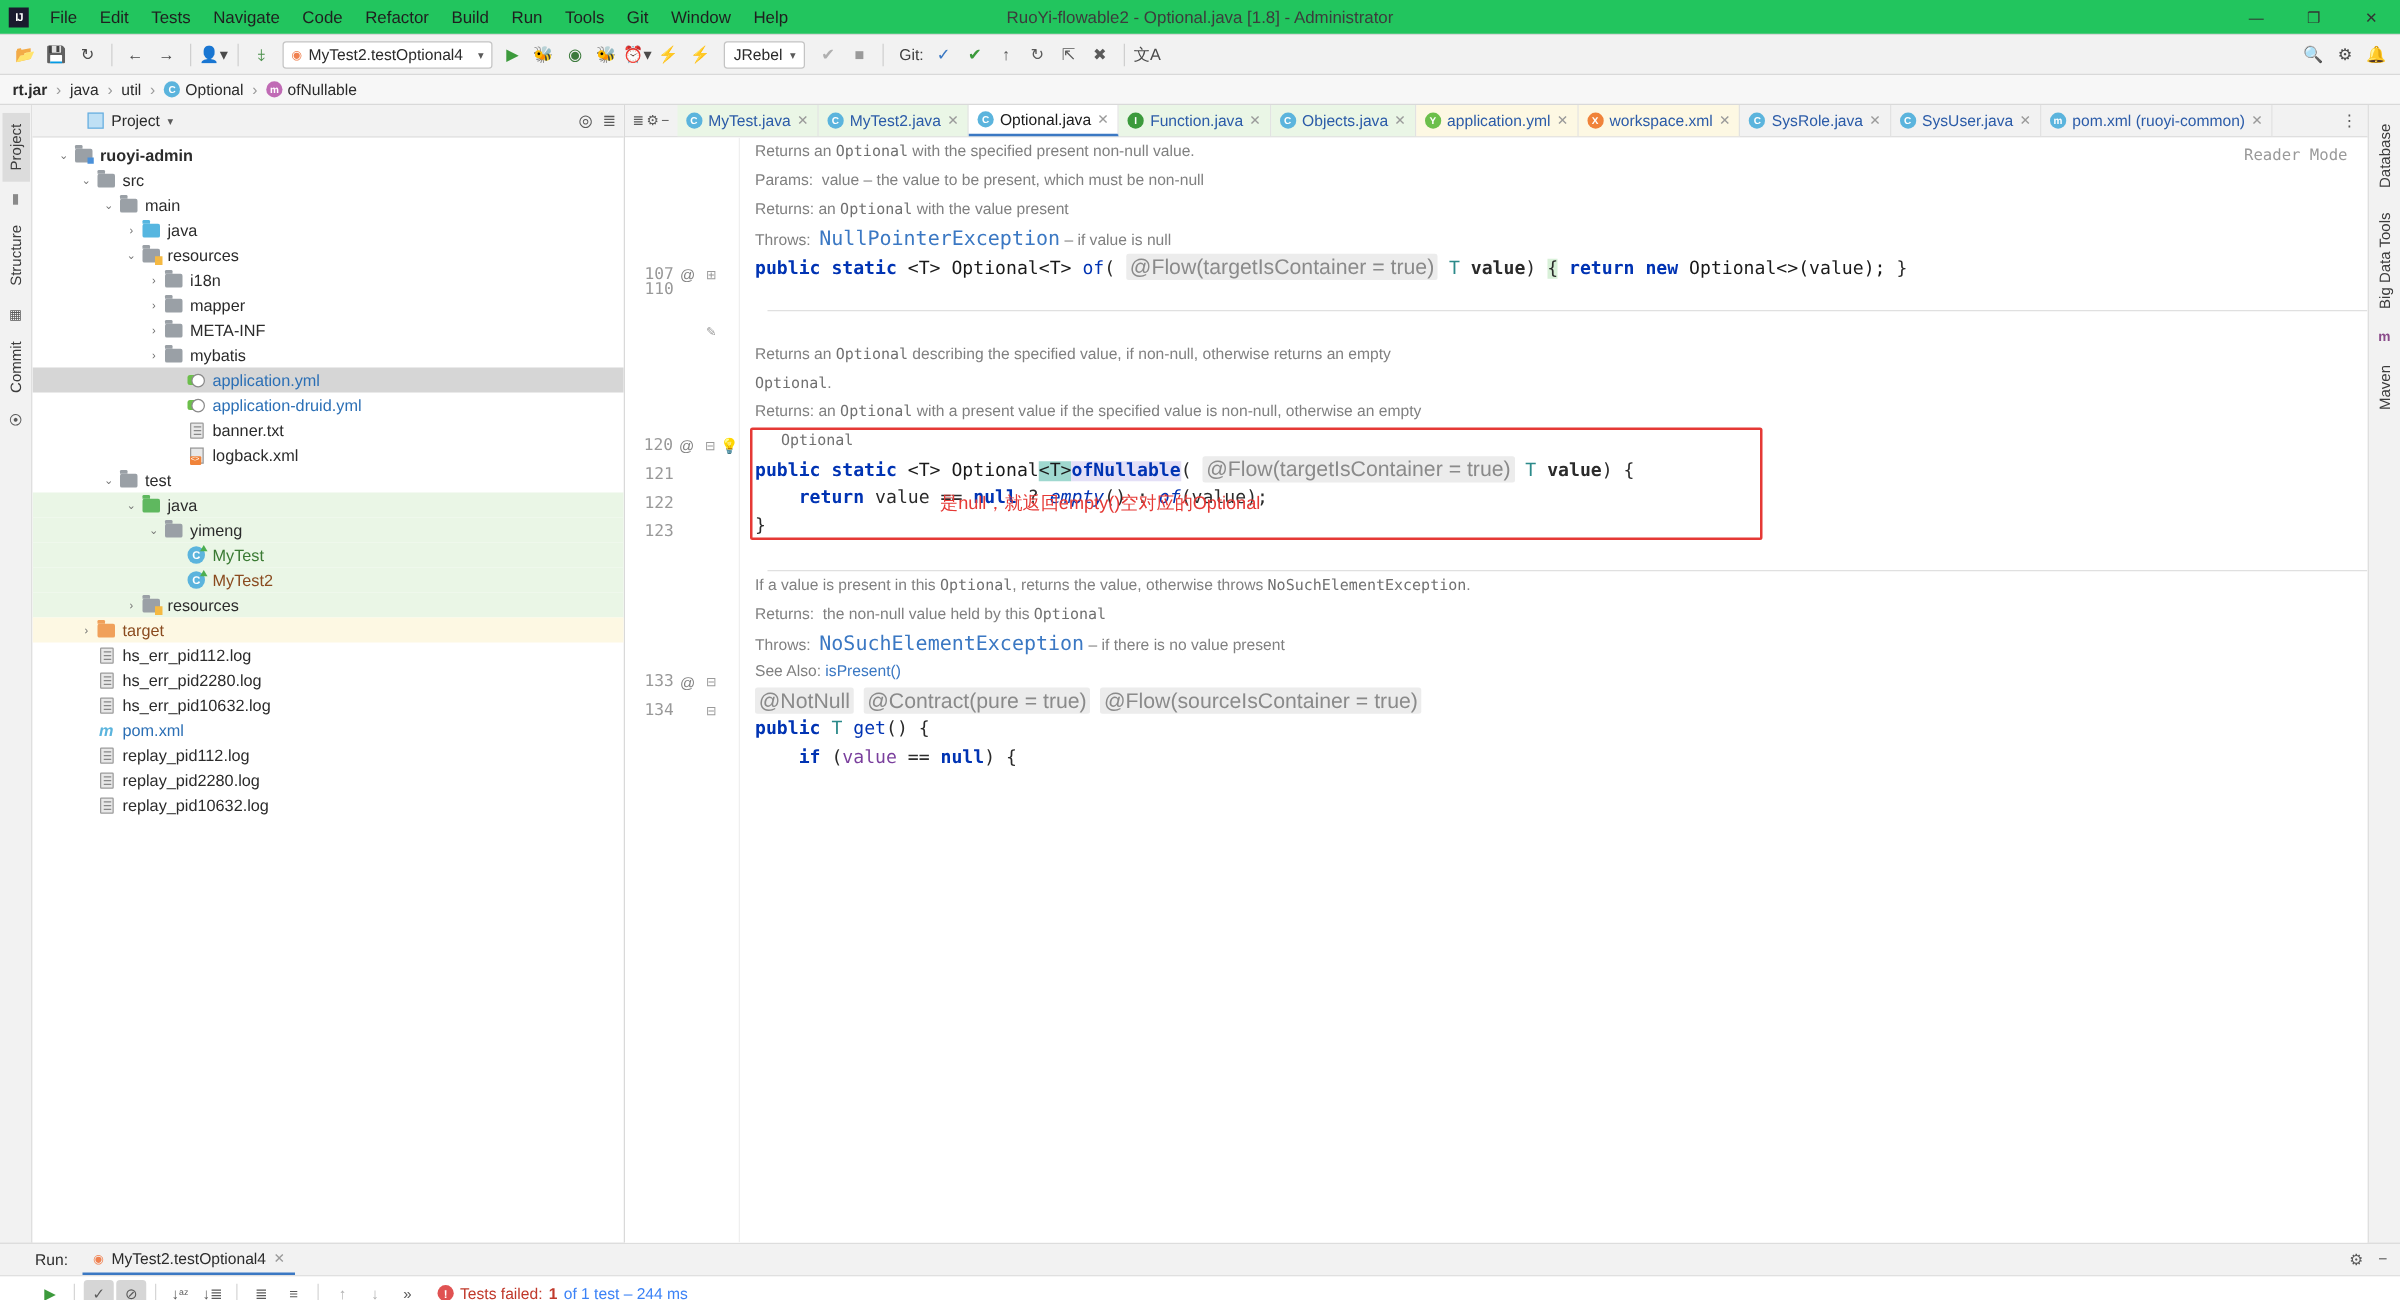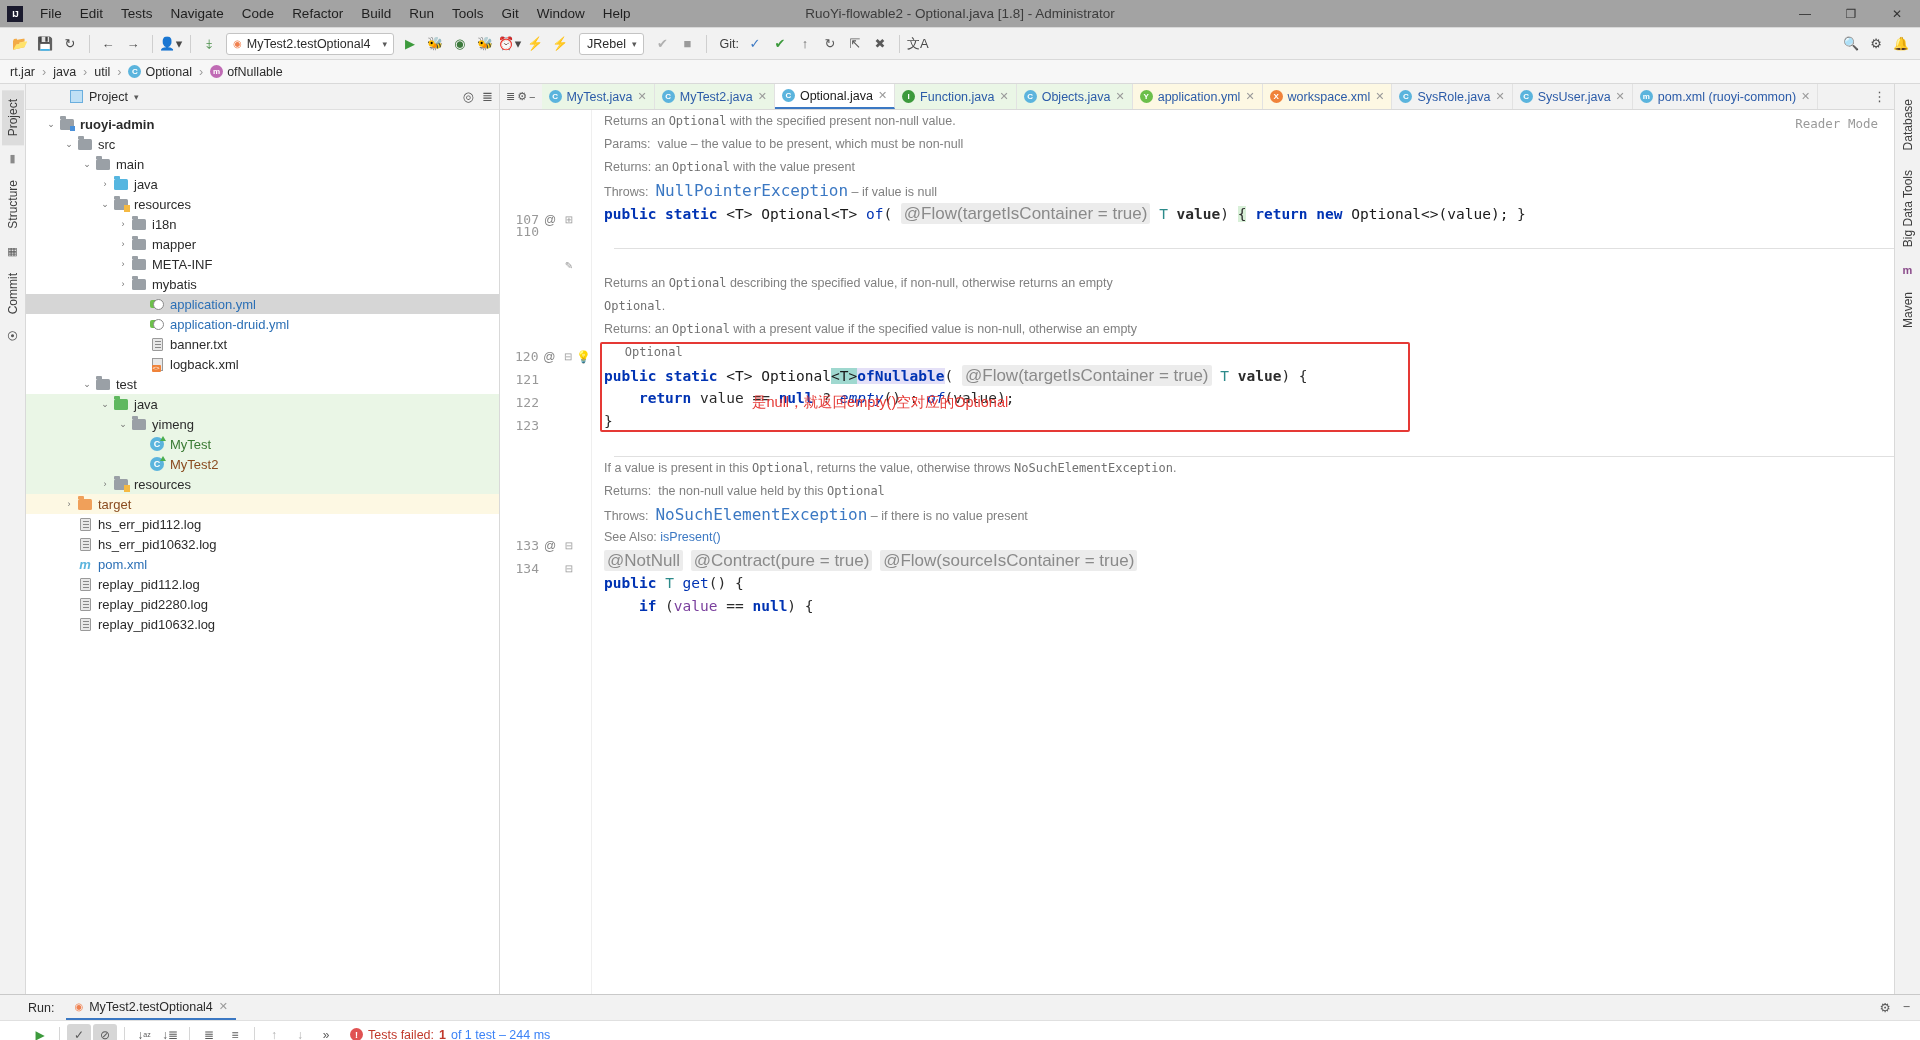--- a/index.html
+++ b/index.html
@@ -6,21 +6,21 @@
   html,body { width:1920px; height:1040px; overflow:hidden; }
   body {
     font-family: "Liberation Sans", sans-serif;
     font-size: 13px;
     color:#2b2b2b;
     background:#f2f2f2;
   }
 
   
   #titlebar {
-    height:28px; background:#a3a3a3; display:flex; align-items:center;
+    height:28px; background:#22c55e; display:flex; align-items:center;
     border-bottom:1px solid #d9d9d9; position:relative;
   }
   .ij-logo {
     width:16px;height:16px;margin:0 8px 0 7px;background:#1a1a2e;color:#fff;
     font-size:9px;font-weight:bold;display:flex;align-items:center;justify-content:center;
     letter-spacing:-1px;
   }
   .menu { display:flex; align-items:center; }
   .menu-item { padding:4px 9px; font-size:13.5px; color:#1f1f1f; cursor:default; }
   #win-title {
@@ -52,21 +52,21 @@
   }
   .git-lbl { font-size:12.5px;color:#3c3c3c;margin:0 4px 0 6px; }
   .tb-right { position:absolute; right:6px; display:flex; align-items:center; }
 
   
   #breadcrumb {
     height:24px;background:#f7f7f7;display:flex;align-items:center;padding-left:6px;
     border-bottom:1px solid #d9d9d9; font-size:12.5px; gap:3px;
   }
   #breadcrumb .crumb { display:flex;align-items:center;gap:4px;padding:1px 4px;color:#2b2b2b; }
-  #breadcrumb .crumb.bold { font-weight:normal;justify-content:center; }
+  #breadcrumb .crumb.bold { font-weight:bold;justify-content:center; }
   #breadcrumb .sep { color:#9a9a9a; }
   .bc-ico { width:13px;height:13px;border-radius:50%;display:inline-flex;
     align-items:center;justify-content:center;font-size:8px;color:#fff;font-weight:bold; }
 
   
   #main { display:flex; height:calc(1040px - 28px - 32px - 24px - 26px - 20px); }
 
   
   .vstrip {
     width:26px; background:#f2f2f2; border-right:1px solid #d9d9d9;
@@ -479,20 +479,27 @@
           <span class="ticon">
             <span class="txt-ico"></span>
           </span>
           <span class="tlabel ">hs_err_pid112.log</span>
         </div>
         <div class="trow " style="padding-left: 36px;">
           <span class="arrow"></span>
           <span class="ticon">
             <span class="txt-ico"></span>
           </span>
+          <span class="tlabel ">hs_err_pid2280.log</span>
+        </div>
+        <div class="trow " style="padding-left: 36px;">
+          <span class="arrow"></span>
+          <span class="ticon">
+            <span class="txt-ico"></span>
+          </span>
           <span class="tlabel ">hs_err_pid10632.log</span>
         </div>
         <div class="trow " style="padding-left: 36px;">
           <span class="arrow"></span>
           <span class="ticon">
             <span class="m-ico">m</span>
           </span>
           <span class="tlabel blue">pom.xml</span>
         </div>
         <div class="trow " style="padding-left: 36px;">

